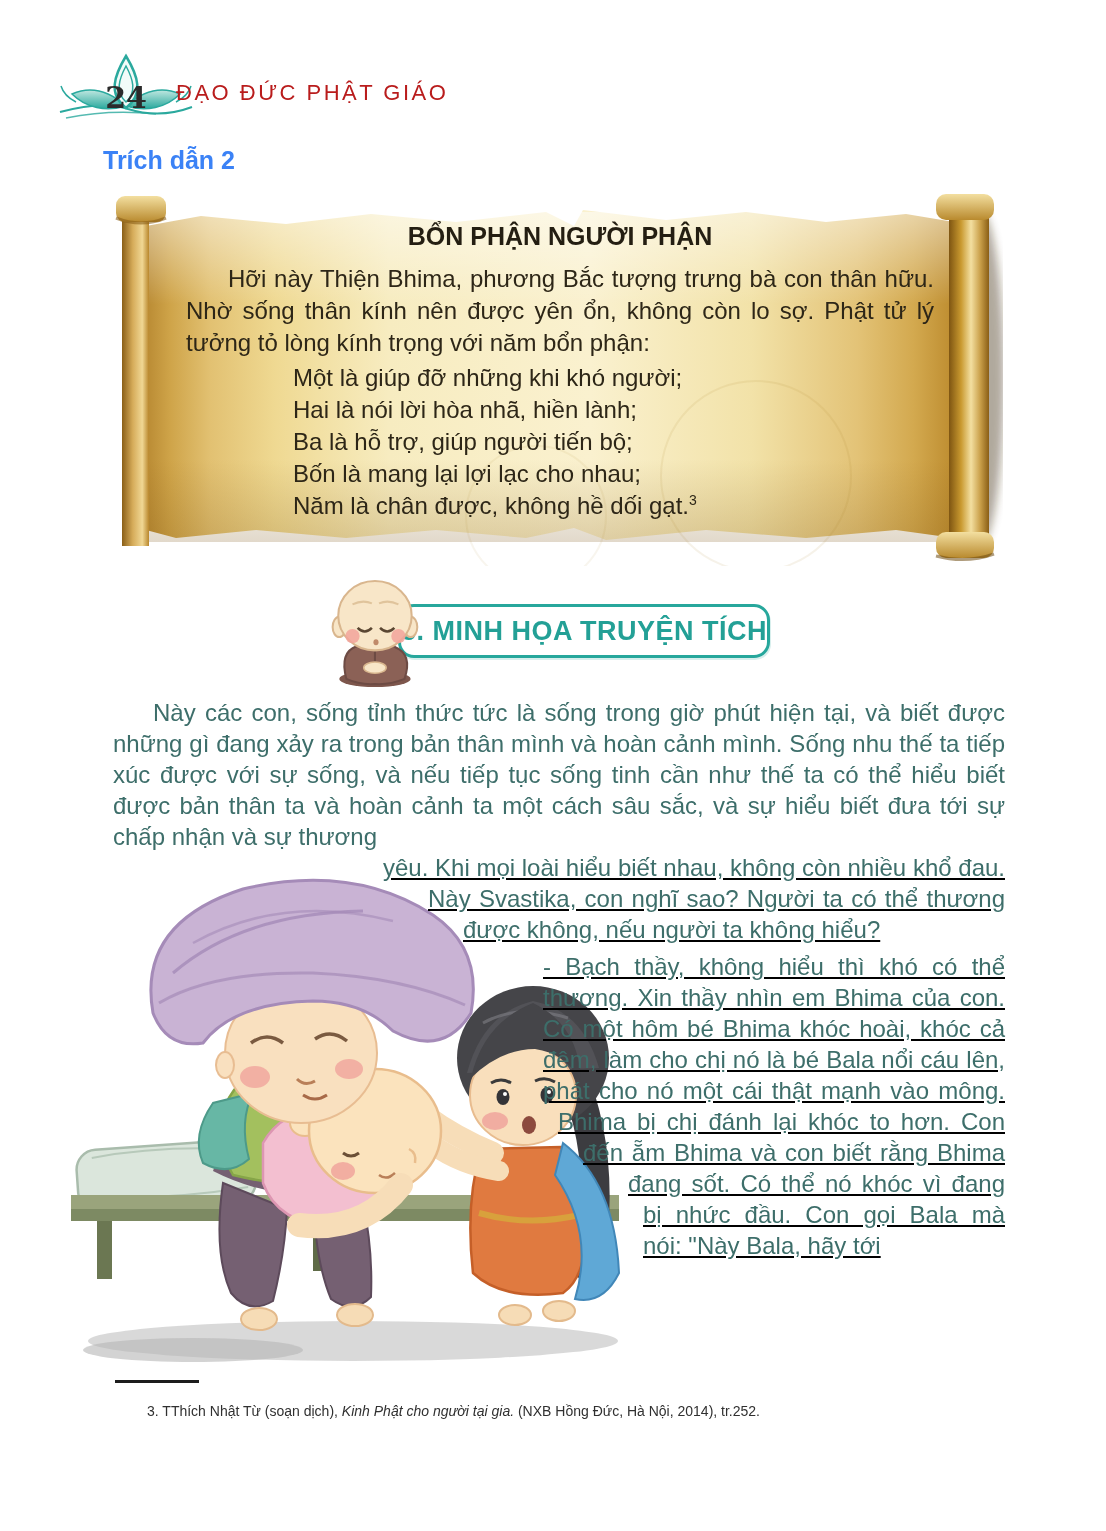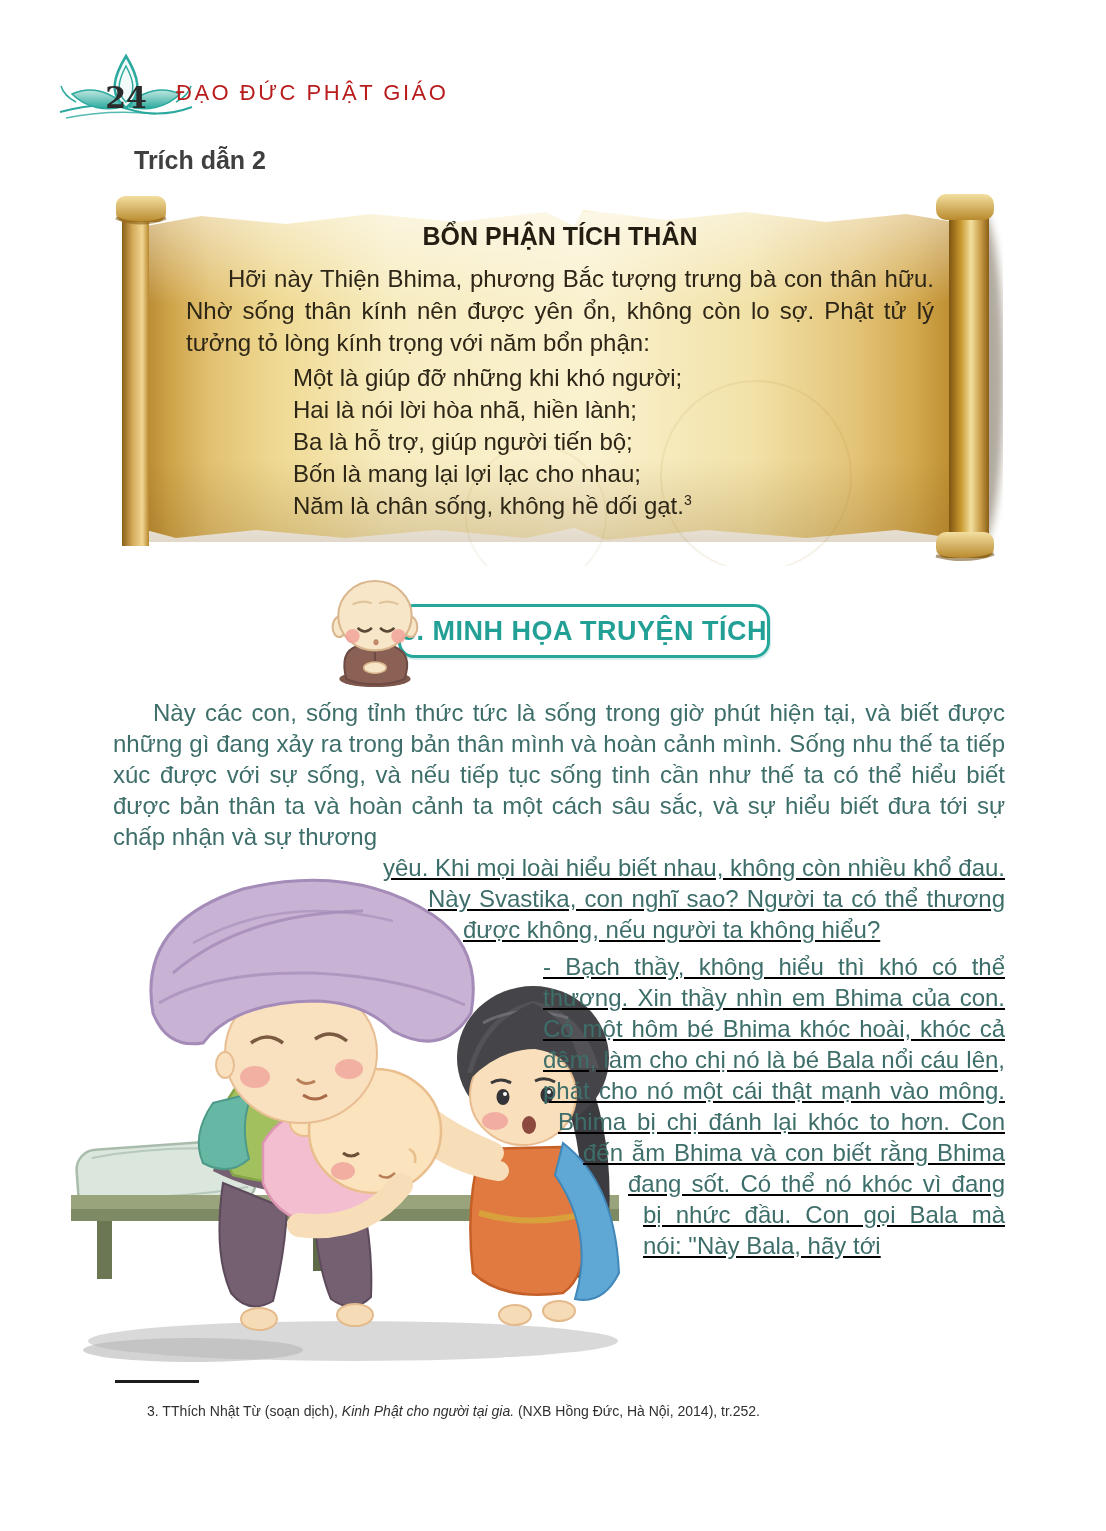--- a/index.html
+++ b/index.html
@@ -8,21 +8,21 @@
     background:#ffffff;overflow:hidden;
     font-family:"Liberation Sans","DejaVu Sans",sans-serif;
   }
   
   .logo{position:absolute;left:56px;top:50px;width:140px;height:82px;}
   .book-title{
     position:absolute;left:176px;top:80px;font-size:22px;color:#b91c1c;
     letter-spacing:2.5px;font-weight:400;
   }
   
-  .quote-heading{position:absolute;left:134px;top:146px;font-size:25px;font-weight:bold;color:#404040;}
+  .quote-heading{position:absolute;left:103px;top:146px;font-size:25px;font-weight:bold;color:#3b82f6;}
   .scroll{position:absolute;left:106px;top:186px;width:897px;height:380px;}
   .scroll-bg{position:absolute;left:0;top:0;width:897px;height:380px;}
   .scroll-text{position:absolute;left:80px;top:36px;width:748px;color:#2d2617;}
   .scroll-title{text-align:center;font-size:25px;font-weight:bold;margin:0 0 12px 0;color:#241e12;}
   .scroll-intro{font-size:24px;line-height:32px;text-align:justify;text-indent:42px;margin:0 0 3px 0;}
   .duties{margin-left:107px;}
   .duty{font-size:24px;line-height:32px;}
   .duty sup{font-size:14px;line-height:0;}
   
   .pill{
@@ -129,28 +129,28 @@
       <rect x="10" y="10" width="50" height="26" rx="9" fill="url(#curlGrad)"></rect>
       <path d="M10,32 Q35,42 60,32" stroke="#8a5f18" stroke-width="3" fill="none" opacity=".6"></path>
 
       <rect x="843" y="18" width="40" height="342" rx="9" fill="url(#rollGrad)"></rect>
       <rect x="830" y="8" width="58" height="26" rx="10" fill="url(#curlGrad)"></rect>
       <rect x="830" y="346" width="58" height="26" rx="10" fill="url(#curlGrad)"></rect>
       <path d="M830,370 Q860,378 888,368" stroke="#6e4a10" stroke-width="3" fill="none" opacity=".55"></path>
     </svg>
 
     <div class="scroll-text">
-      <div class="scroll-title">BỔN PHẬN TÍCH THÂN</div>
+      <div class="scroll-title">BỔN PHẬN NGƯỜI PHẬN</div>
       <p class="scroll-intro">Hỡi này Thiện Bhima, phương Bắc tượng trưng bà con thân hữu. Nhờ sống thân kính nên được yên ổn, không còn lo sợ. Phật tử lý tưởng tỏ lòng kính trọng với năm bổn phận:</p>
       <div class="duties">
         <div class="duty">Một là giúp đỡ những khi khó người;</div>
         <div class="duty">Hai là nói lời hòa nhã, hiền lành;</div>
         <div class="duty">Ba là hỗ trợ, giúp người tiến bộ;</div>
         <div class="duty">Bốn là mang lại lợi lạc cho nhau;</div>
-        <div class="duty"><span>Năm là chân sống, không hề dối gạt.</span><sup>3</sup></div>
+        <div class="duty"><span>Năm là chân được, không hề dối gạt.</span><sup>3</sup></div>
       </div>
     </div>
   </div>
 
   <div class="pill">
     <span class="pill-label">3. MINH HỌA TRUYỆN TÍCH</span>
   </div>
   <svg class="monk" viewBox="0 0 100 108">
     <ellipse cx="48" cy="100" rx="35" ry="8" fill="#7d564c"></ellipse>
     <path d="M20,100 Q13,74 30,68 Q38,61 48,62 Q60,61 68,69 Q85,76 77,100 Q62,106 48,105 Q33,106 20,100 Z" fill="#8b6156" stroke="#6d4b44" stroke-width="2"></path>

